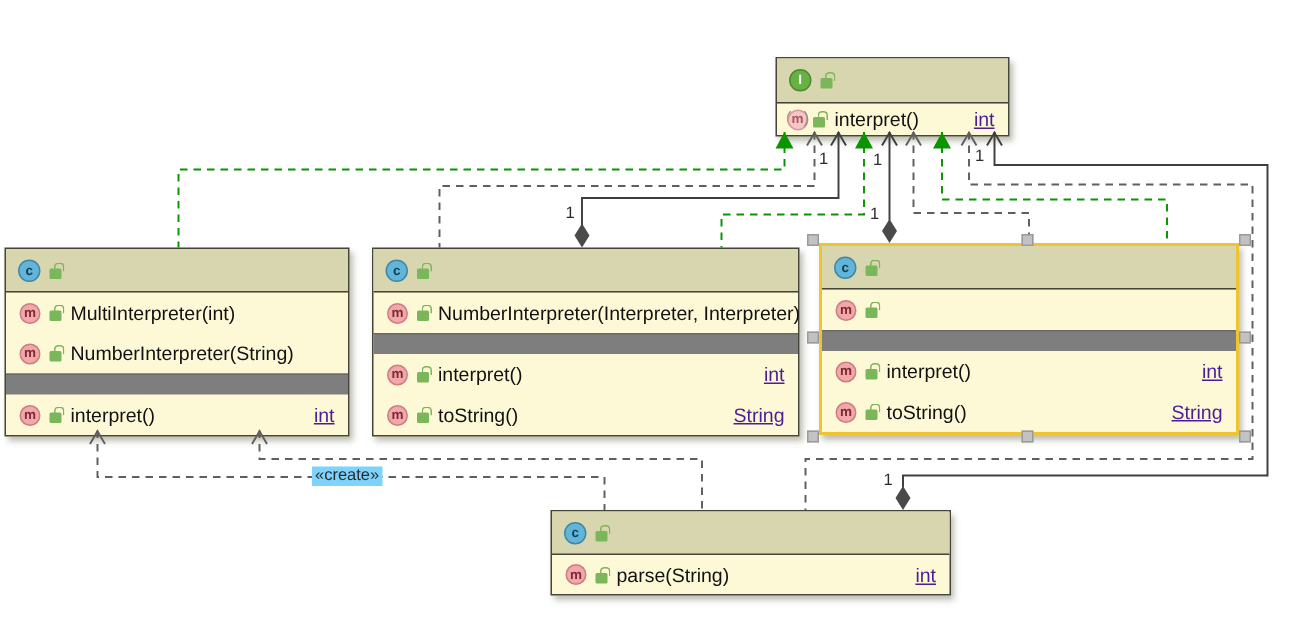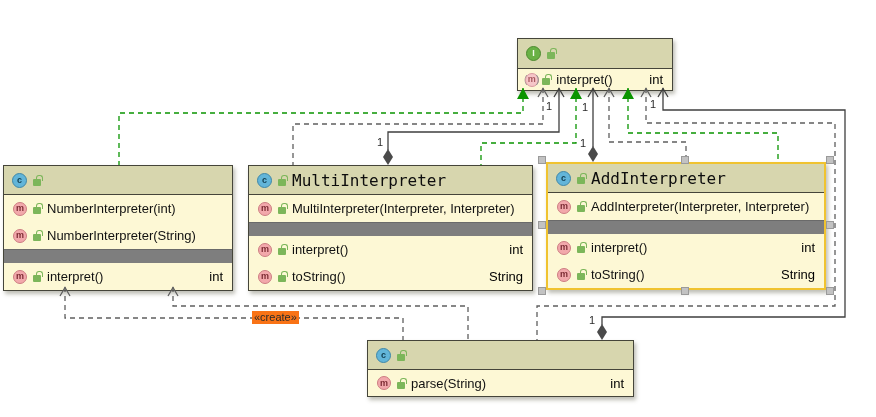--- a/index.html
+++ b/index.html
@@ -12,21 +12,21 @@
   .uml.selected{border:2px solid #f0c330;}
 
   .hdr{background:#d7d6ae;border-bottom:1px solid #45453a;display:flex;align-items:center;
        gap:6px;padding:0 8px;height:28px;font-family:"DejaVu Sans Mono",monospace;
        font-size:16px;color:#0d0d0d;white-space:nowrap;}
   #cls-interpreter .hdr{height:29px;}
   .row{display:flex;align-items:center;gap:6px;padding:0 9px;height:27px;font-size:13px;
        color:#111;white-space:nowrap;}
   #cls-interpreter .row{height:21px;}
   #cls-cep .row{height:26px;}
-  .row .ret{margin-left:auto;color:#000000;}
+  .row .ret{margin-left:auto;color:#4c1d95;text-decoration:underline;}
   .sep{height:13px;background:#7e7e7e;border-top:1px solid #6a6a6a;}
 
   
   .cicon{width:13px;height:13px;border-radius:50%;flex:0 0 13px;display:flex;align-items:center;
          justify-content:center;font:bold 9px "Liberation Sans",sans-serif;line-height:1;}
   .icon-interface{background:#69b145;border:1px solid #4d8a2f;color:#f2fbe9;}
   .icon-class{background:#62b5d9;border:1px solid #3f87a8;color:#123f52;}
   .icon-method{background:#f2a8ab;border:1px solid #cd7d82;color:#7c2b33;width:12px;height:12px;flex-basis:12px;}
   .icon-method-abstract{background:#f6c6c8;border:1px solid #d99ba0;color:#a8595f;width:12px;height:12px;flex-basis:12px;}
   .paren{color:#8f8f8f;font-size:11px;line-height:1;margin:0 -3px;}
@@ -41,21 +41,21 @@
   #cls-number{left:3px;top:165px;width:228px;}
   #cls-multi{left:248px;top:165px;width:283px;}
   #cls-add{left:546px;top:162px;width:276px;}
   #cls-cep{left:367px;top:340px;width:265px;}
 
   
   .handle{position:absolute;width:6px;height:6px;background:#c2c2c2;border:1px solid #9a9a9a;z-index:6;}
 
   
   .edge-label{position:absolute;z-index:5;font-size:11px;color:#2b2b2b;line-height:1.2;}
-  .edge-label.boxed{background:#f97316;padding:0 2px;margin-left:44px;}
+  .edge-label.boxed{background:#7dd3fc;padding:0 2px;}
 </style>
 </head>
 <body>
 
 <div id="canvas">
 
   <svg id="edges" width="876" height="417">
       <g>
         <polyline points="523,88 523,113 119,113 119,165" fill="none" stroke="#0a9400" stroke-width="1.3" stroke-dasharray="5,4"></polyline>
         <polygon points="523,88 517,99 529,99" fill="#0a9400"></polygon>
@@ -123,72 +123,69 @@
   </div>
 
   <div class="uml" id="cls-number">
     <div class="hdr">
       <span class="cicon icon-class">c</span>
       <span class="lock"></span>
     </div>
     <div class="row">
       <span class="cicon icon-method">m</span>
       <span class="lock"></span>
-      <span>NumberInterpreter(int)</span>
+      <span>MultiInterpreter(int)</span>
     </div>
     <div class="row">
       <span class="cicon icon-method">m</span>
       <span class="lock"></span>
       <span>NumberInterpreter(String)</span>
     </div>
     <div class="sep"></div>
     <div class="row">
       <span class="cicon icon-method">m</span>
       <span class="lock"></span>
       <span>interpret()</span>
       <span class="ret">int</span>
     </div>
   </div>
 
   <div class="uml" id="cls-multi">
     <div class="hdr">
       <span class="cicon icon-class">c</span>
       <span class="lock"></span>
-      <span>MultiInterpreter</span>
-    </div>
-    <div class="row">
-      <span class="cicon icon-method">m</span>
-      <span class="lock"></span>
-      <span>MultiInterpreter(Interpreter, Interpreter)</span>
+    </div>
+    <div class="row">
+      <span class="cicon icon-method">m</span>
+      <span class="lock"></span>
+      <span>NumberInterpreter(Interpreter, Interpreter)</span>
     </div>
     <div class="sep"></div>
     <div class="row">
       <span class="cicon icon-method">m</span>
       <span class="lock"></span>
       <span>interpret()</span>
       <span class="ret">int</span>
     </div>
     <div class="row">
       <span class="cicon icon-method">m</span>
       <span class="lock"></span>
       <span>toString()</span>
       <span class="ret">String</span>
     </div>
   </div>
 
   <div class="uml selected" id="cls-add">
     <div class="hdr">
       <span class="cicon icon-class">c</span>
       <span class="lock"></span>
-      <span>AddInterpreter</span>
-    </div>
-    <div class="row">
-      <span class="cicon icon-method">m</span>
-      <span class="lock"></span>
-      <span>AddInterpreter(Interpreter, Interpreter)</span>
+    </div>
+    <div class="row">
+      <span class="cicon icon-method">m</span>
+      <span class="lock"></span>
     </div>
     <div class="sep"></div>
     <div class="row">
       <span class="cicon icon-method">m</span>
       <span class="lock"></span>
       <span>interpret()</span>
       <span class="ret">int</span>
     </div>
     <div class="row">
       <span class="cicon icon-method">m</span>

